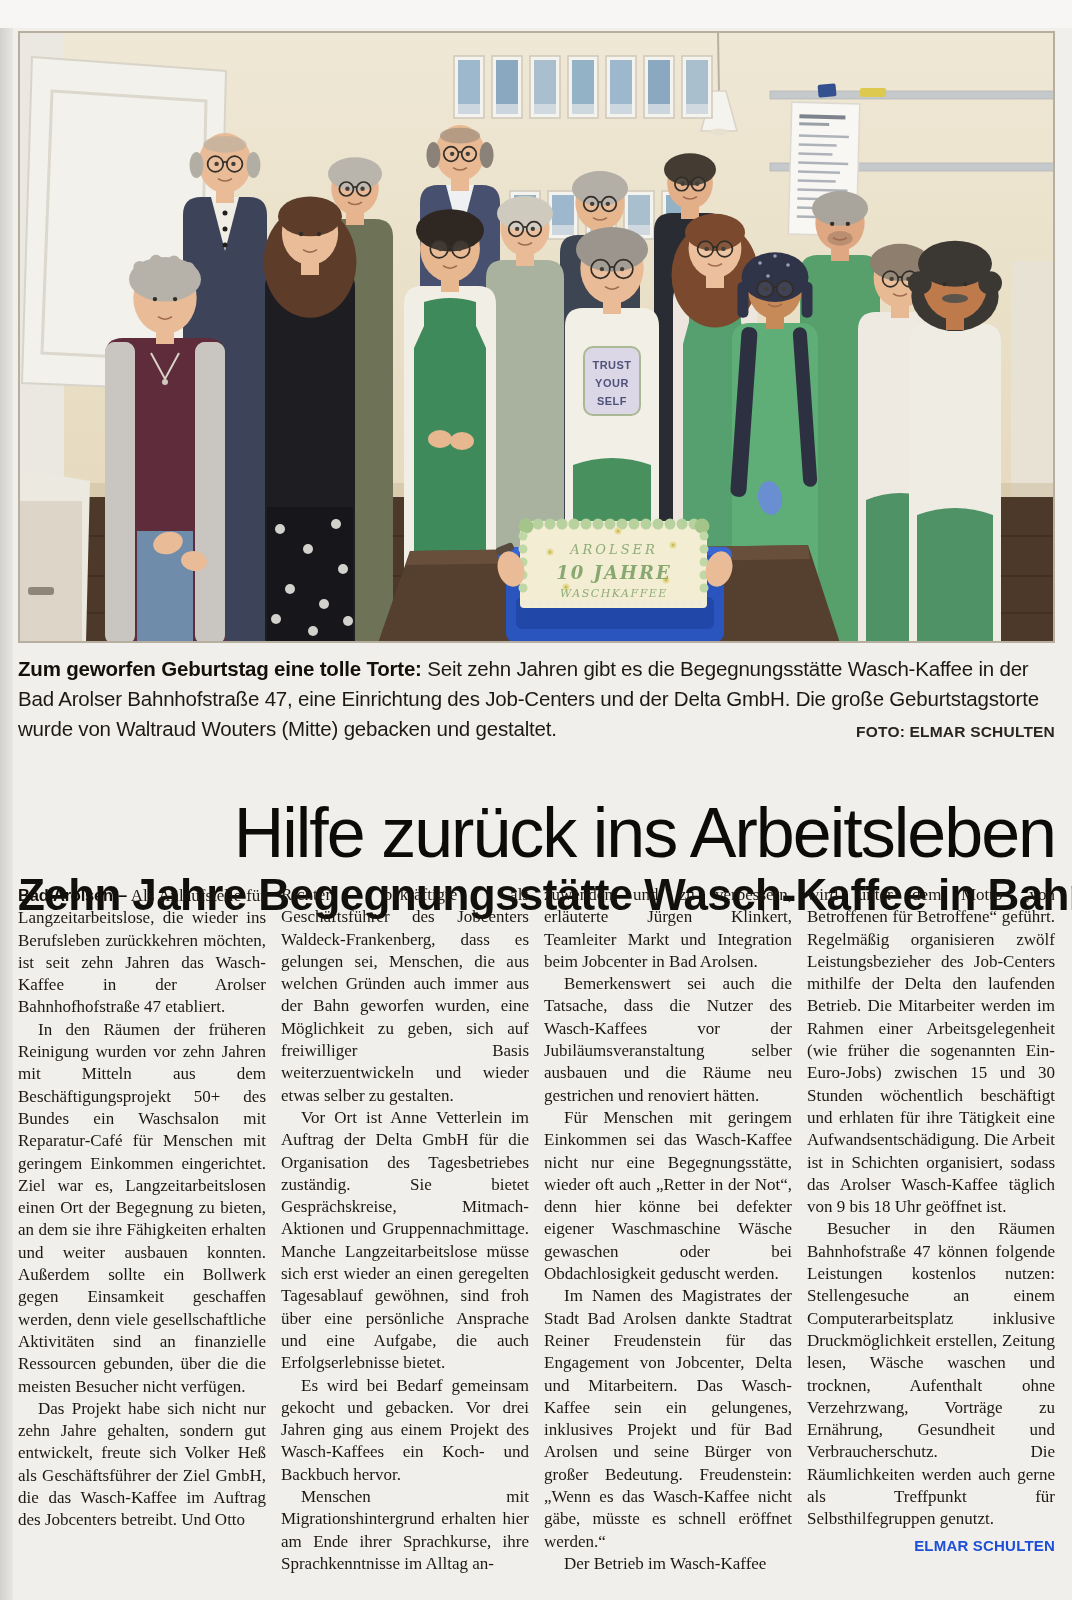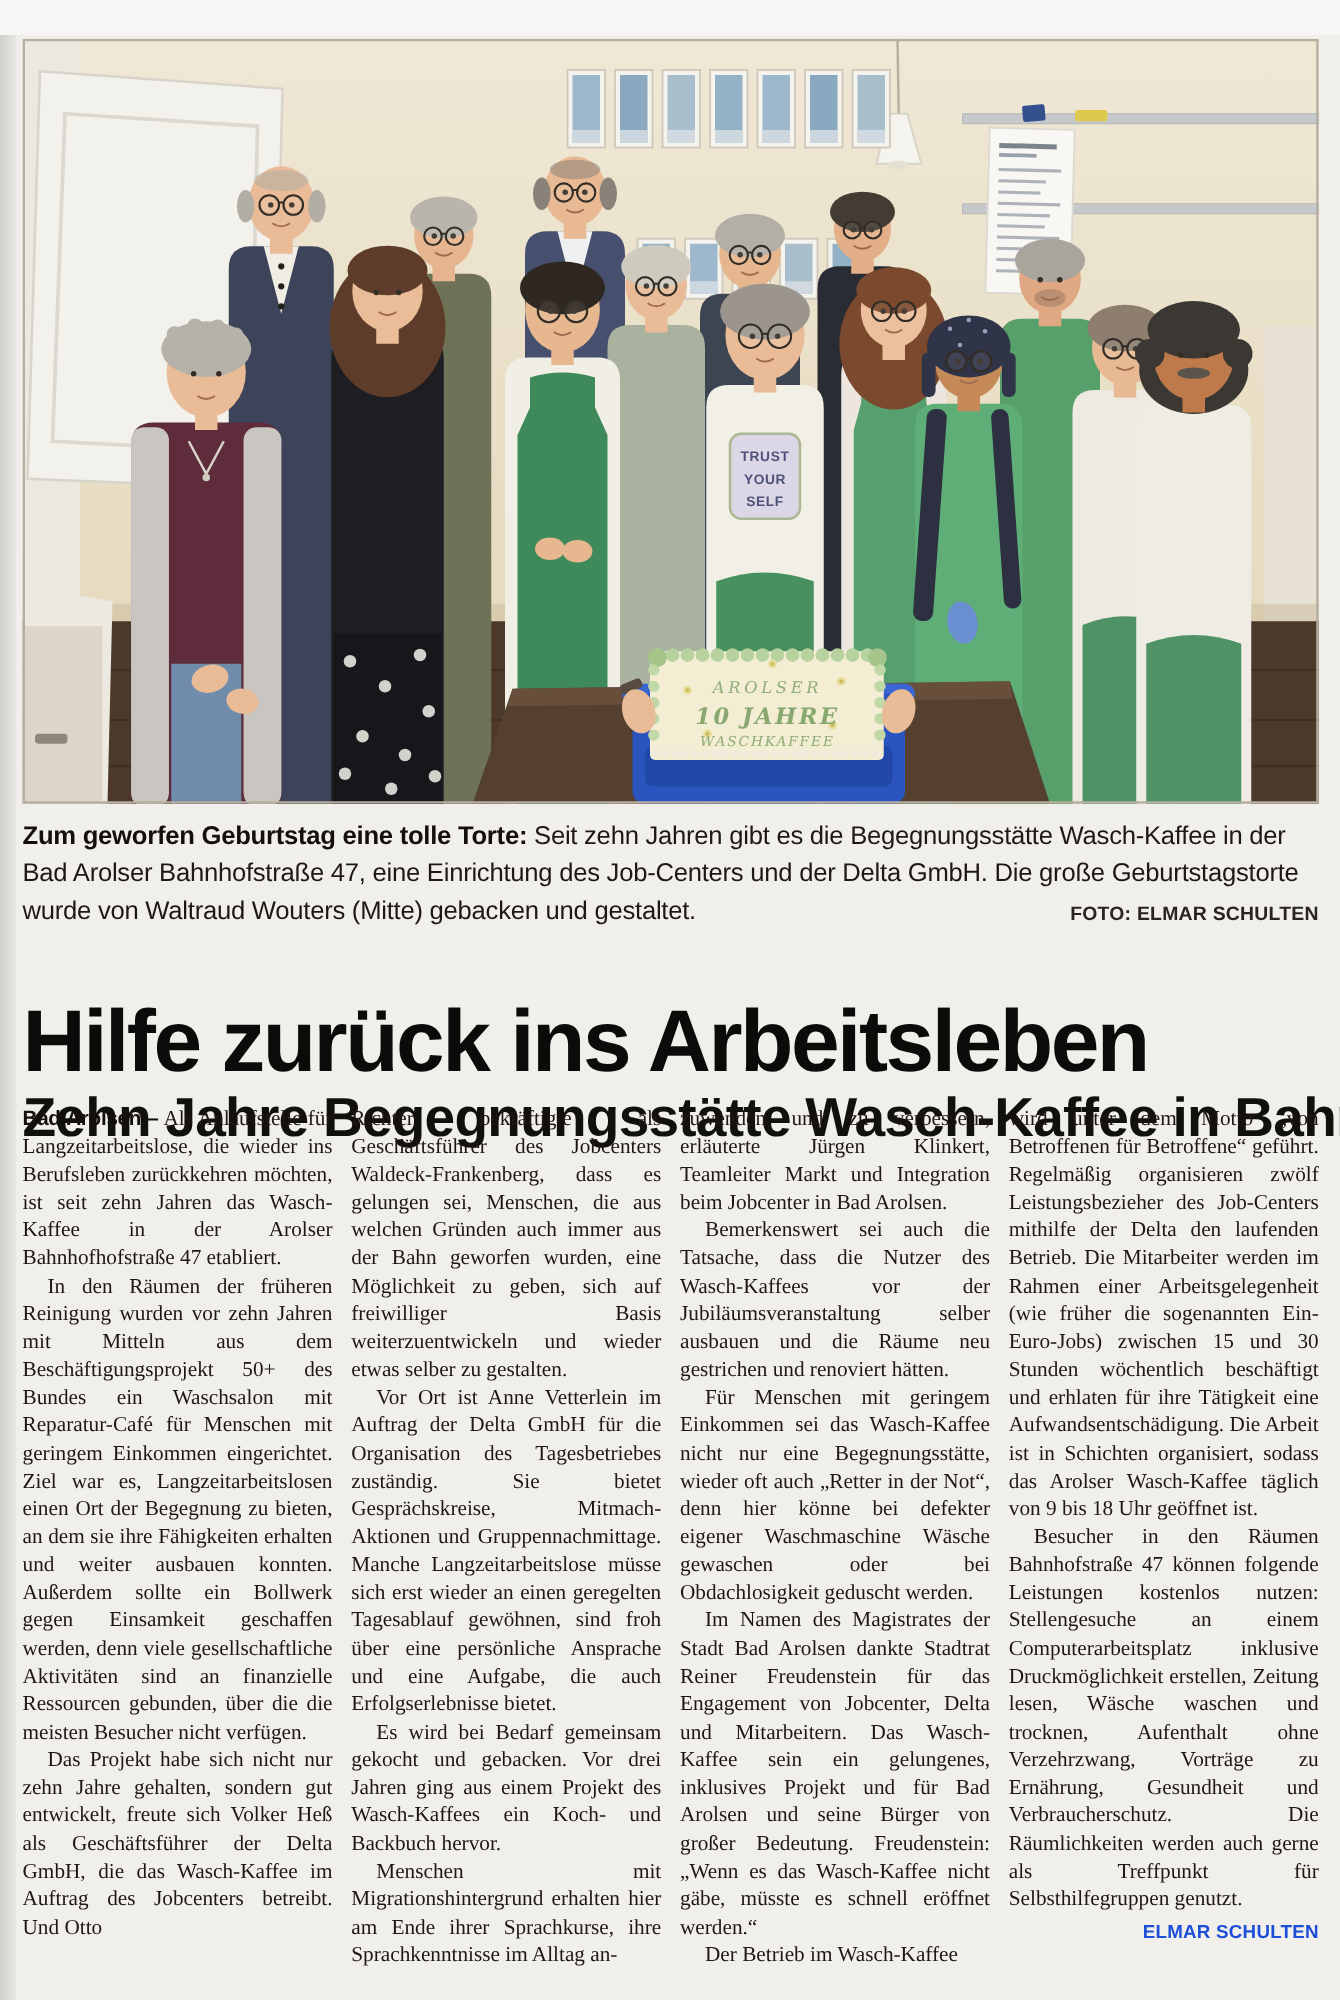--- a/index.html
+++ b/index.html
@@ -10,22 +10,22 @@
   }
   .scan-left{position:absolute;left:0;top:0;width:13px;height:1600px;
     background:linear-gradient(90deg,#d3d1cd,#e8e6e2);}
   .scan-top{position:absolute;left:0;top:0;width:1072px;height:28px;background:#f7f6f4;}
   .photo{position:absolute;left:18px;top:31px;width:1037px;height:612px;display:block;}
   .caption{position:absolute;left:18px;top:654px;width:1037px;height:94px;
     font-size:20.5px;line-height:30px;letter-spacing:-0.2px;color:#1d1813;}
   .caption .lead{font-weight:700;color:#141009;}
   .caption .credit{position:absolute;right:0;bottom:1px;font-size:15.5px;
     font-weight:700;letter-spacing:0.2px;color:#282420;}
-  .headline{position:absolute;left:18px;top:744px;width:1037px;text-align:left;
-    font-size:70px;font-weight:700;letter-spacing:-2px;line-height:84px;
+  .headline{position:absolute;left:18px;top:744px;width:1037px;text-align:right;
+    font-size:70px;font-weight:400;letter-spacing:-2px;line-height:84px;
     color:#0d0b09;white-space:nowrap;}
   .subheadline{position:absolute;left:18px;top:833px;width:1037px;text-align:center;
     font-size:44px;font-weight:700;letter-spacing:-0.6px;color:#12100d;white-space:nowrap;}
   .body-cols{position:absolute;left:18px;top:884px;width:1037px;
     display:grid;grid-template-columns:repeat(4,1fr);column-gap:15px;}
   .col p{
     margin:0;font-family:"Liberation Serif",serif;font-size:17px;line-height:22.3px;
     text-align:justify;color:#1d1712;hyphens:auto;-webkit-hyphens:auto;
   }
   .col p.ind{text-indent:20px;}
@@ -462,21 +462,21 @@
   <span class="credit">FOTO: ELMAR SCHULTEN</span>
 </div>
 
 <h1 class="headline">Hilfe zurück ins Arbeitsleben</h1>
 <h2 class="subheadline">Zehn Jahre Begegnungsstätte Wasch-Kaffee in Bahnhofstraße</h2>
 
 <div class="body-cols">
   <div class="col">
     <p><span class="lead-in">Bad Arolsen –</span><span> Als Anlaufstelle für Langzeitarbeitslose, die wieder ins Berufsleben zurückkehren möchten, ist seit zehn Jahren das Wasch-Kaffee in der Arolser Bahnhofhofstraße 47 etabliert.</span></p>
     <p class="ind">In den Räumen der früheren Reinigung wurden vor zehn Jahren mit Mitteln aus dem Beschäftigungsprojekt 50+ des Bundes ein Waschsalon mit Reparatur-Café für Menschen mit geringem Einkommen eingerichtet. Ziel war es, Langzeitarbeitslosen einen Ort der Begegnung zu bieten, an dem sie ihre Fähigkeiten erhalten und weiter ausbauen konnten. Außerdem sollte ein Bollwerk gegen Einsamkeit geschaffen werden, denn viele gesellschaftliche Aktivitäten sind an finanzielle Ressourcen gebunden, über die die meisten Besucher nicht verfügen.</p>
-    <p class="ind">Das Projekt habe sich nicht nur zehn Jahre gehalten, sondern gut entwickelt, freute sich Volker Heß als Geschäftsführer der Delta GmbH, die das Wasch-Kaffee im Auftrag des Jobcenters betreibt. Und Otto</p>
+    <p class="ind">Das Projekt habe sich nicht nur zehn Jahre gehalten, sondern gut entwickelt, freute sich Volker Heß als Geschäftsführer der Ziel GmbH, die das Wasch-Kaffee im Auftrag des Jobcenters betreibt. Und Otto</p>
   </div>
   <div class="col">
     <p>Richter bekräftigte als Geschäftsführer des Jobcenters Waldeck-Frankenberg, dass es gelungen sei, Menschen, die aus welchen Gründen auch immer aus der Bahn geworfen wurden, eine Möglichkeit zu geben, sich auf freiwilliger Basis weiterzuentwickeln und wieder etwas selber zu gestalten.</p>
     <p class="ind">Vor Ort ist Anne Vetterlein im Auftrag der Delta GmbH für die Organisation des Tagesbetriebes zuständig. Sie bietet Gesprächskreise, Mitmach-Aktionen und Gruppennachmittage. Manche Langzeitarbeitslose müsse sich erst wieder an einen geregelten Tagesablauf gewöhnen, sind froh über eine persönliche Ansprache und eine Aufgabe, die auch Erfolgserlebnisse bietet.</p>
     <p class="ind">Es wird bei Bedarf gemeinsam gekocht und gebacken. Vor drei Jahren ging aus einem Projekt des Wasch-Kaffees ein Koch- und Backbuch hervor.</p>
     <p class="ind">Menschen mit Migrationshintergrund erhalten hier am Ende ihrer Sprachkurse, ihre Sprachkenntnisse im Alltag an-</p>
   </div>
   <div class="col">
     <p>zuwenden und zu verbessern, erläuterte Jürgen Klinkert, Teamleiter Markt und Integration beim Jobcenter in Bad Arolsen.</p>
     <p class="ind">Bemerkenswert sei auch die Tatsache, dass die Nutzer des Wasch-Kaffees vor der Jubiläumsveranstaltung selber ausbauen und die Räume neu gestrichen und renoviert hätten.</p>

